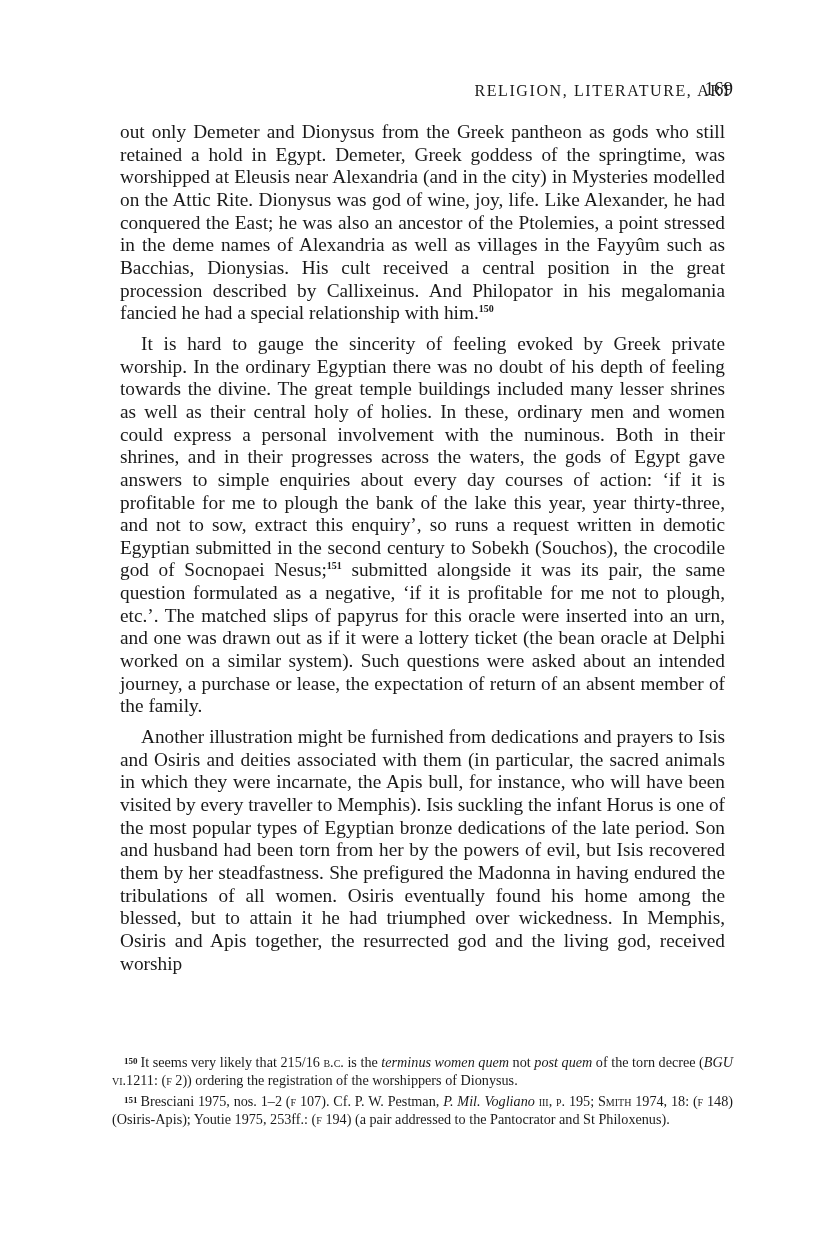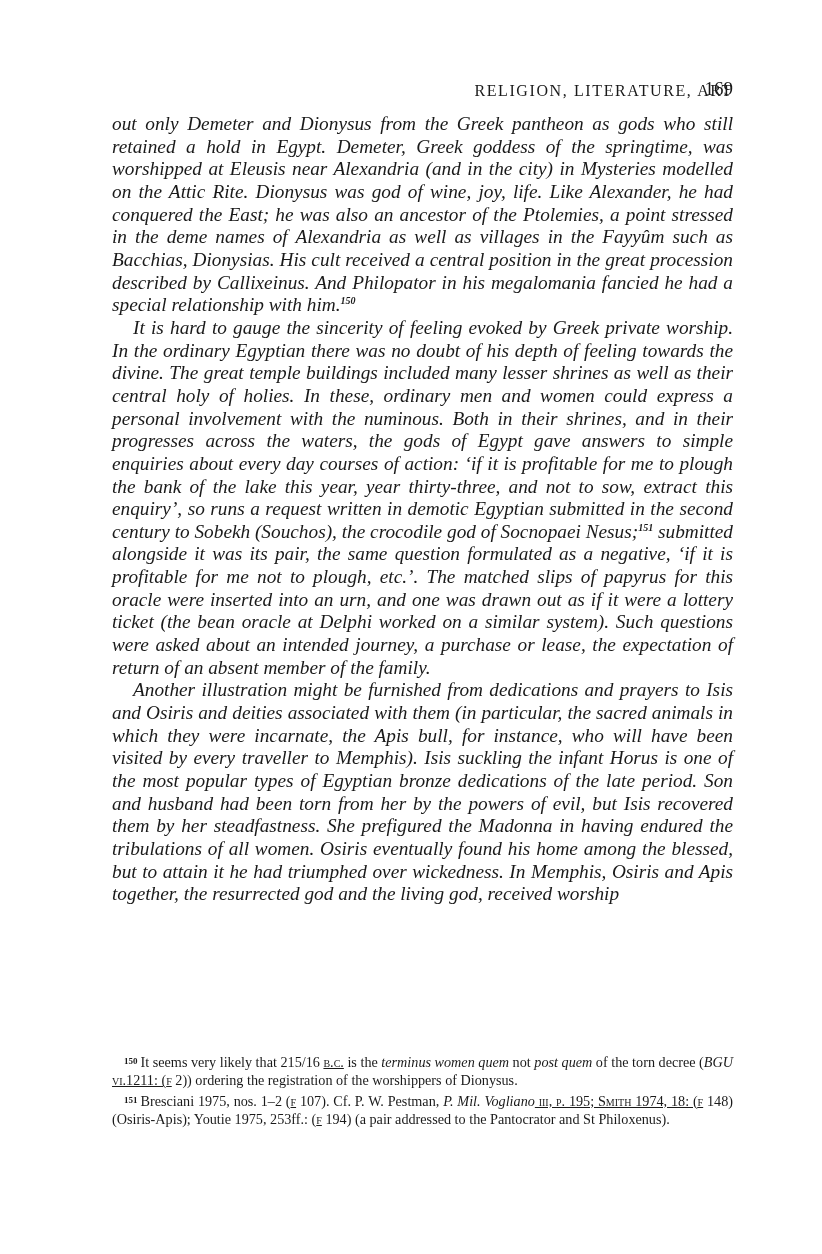--- a/index.html
+++ b/index.html
@@ -4,28 +4,28 @@
 <style>
   html, body { margin: 0; padding: 0; background: #ffffff; }
   body { width: 822px; height: 1254px; position: relative; overflow: hidden;
          font-family: "Liberation Serif", "DejaVu Serif", serif; color: #1a1a1a; }
   .header { position: absolute; top: 80px; left: 112px; width: 621px; height: 24px; }
   .running-head { position: absolute; left: 0; width: 100%; text-align: right; font-size: 16px;
                   letter-spacing: 1.6px; top: 2px; }
   .page-num { position: absolute; right: 0; top: -2px; font-size: 19px; }
   .body { position: absolute; top: 113px; left: 112px; width: 621px; font-size: 19.3px;
           line-height: 22.65px; text-align: justify; }
-  .body p { margin: 0; font-style: italic; }
+  .body p { margin: 8px; }
   .body p.indent { text-indent: 21px; }
   sup { font-size: 10px; line-height: 0; vertical-align: 7px; font-weight: bold; }
   .footnotes { position: absolute; top: 1052px; left: 112px; width: 621px; font-size: 14.2px;
                line-height: 18.3px; text-align: justify; }
   .footnotes p { margin: 0 0 1px 0; text-indent: 12px; }
   .fn-mark { font-size: 9px; vertical-align: 3px; font-weight: bold; margin-right: 3px; }
-  .sc { font-variant: small-caps; text-decoration: underline; }
+  .sc { font-variant: small-caps; }
 </style>
 </head>
 <body>
 
 <div class="header">
   <div class="running-head">RELIGION, LITERATURE, ART</div>
   <div class="page-num">169</div>
 </div>
 
 <div class="body">

